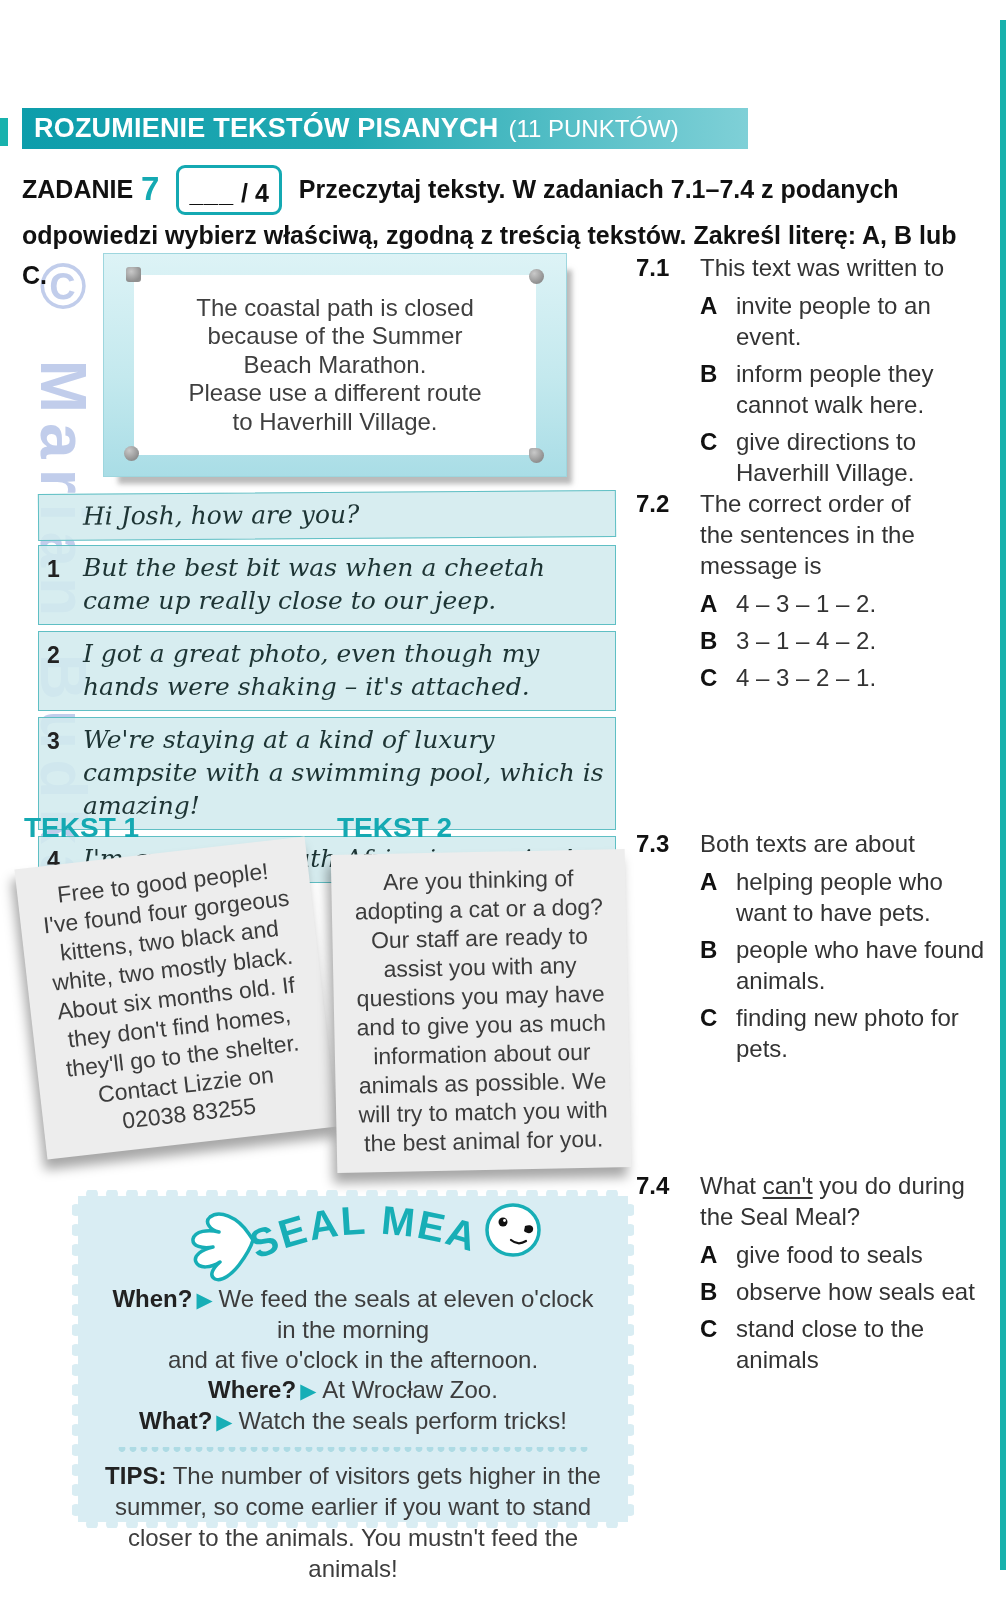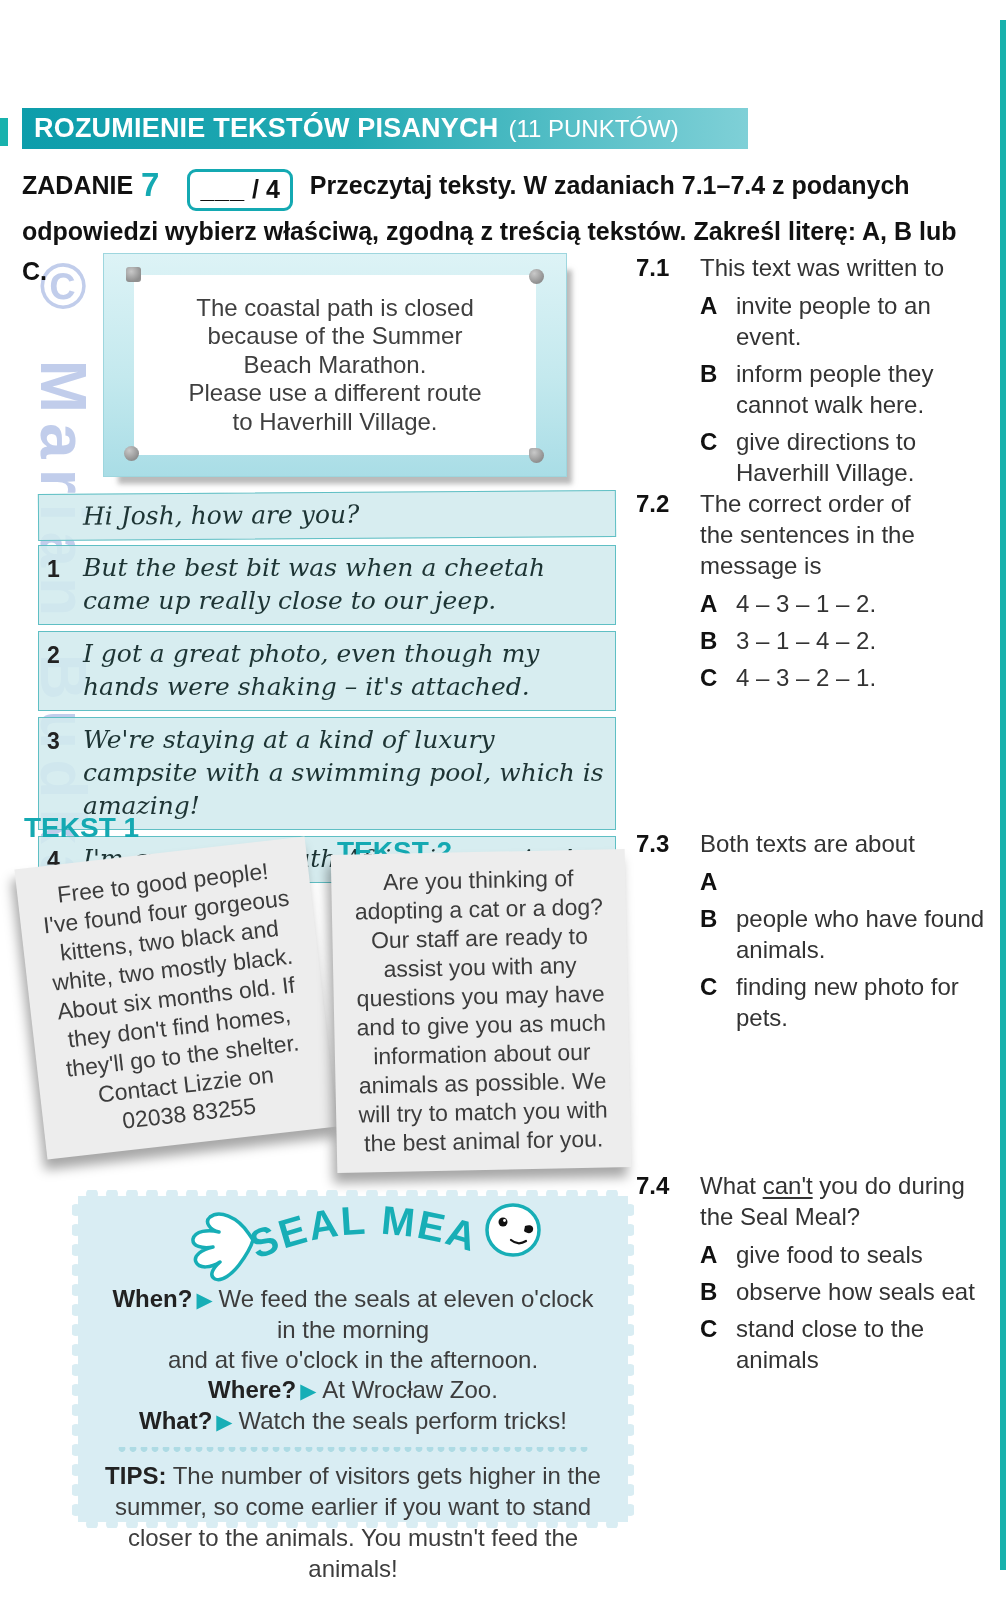--- a/index.html
+++ b/index.html
@@ -19,22 +19,22 @@
   .header-bar{position:absolute;left:22px;top:108px;width:726px;height:41px;
               background:linear-gradient(90deg,#0d9dab 0%,#22a9b2 45%,#7fd0d7 100%);
               display:flex;align-items:center;padding-left:12px;box-sizing:border-box;z-index:2;}
   .header-title{color:#fff;font-weight:bold;font-size:27px;letter-spacing:0.2px;}
   .header-points{color:#fff;font-size:24px;margin-left:10px;}
 
   
   .task{position:absolute;left:22px;top:165px;width:964px;font-size:25px;font-weight:bold;
         line-height:40px;color:#111;z-index:2;}
   .task-number{color:#14a9b2;font-size:33px;font-weight:bold;margin:0 6px 0 8px;vertical-align:-2px;}
-  .score-box{display:inline-block;border:3px solid #14a9b2;border-radius:9px;padding:0 10px 2px 10px;
-             margin:0 10px 0 15px;font-size:25px;color:#111;vertical-align:-4px;line-height:34px;}
+  .score-box{display:inline-block;border:3px solid #14a9b2;border-radius:9px;padding:8px 10px 2px 10px;
+             margin:0 10px 0 4px;font-size:25px;color:#111;vertical-align:-4px;line-height:34px;}
   .score-blank{letter-spacing:1px;}
 
   
   .sign{position:absolute;left:103px;top:253px;width:462px;height:222px;z-index:2;
         background:linear-gradient(180deg,#ddf3f6 0%,#c4e9ee 55%,#a9dde6 100%);
         border:1px solid #9ed6de;box-shadow:10px 12px 5px -5px rgba(130,130,130,0.55);}
   .sign-inner{position:absolute;left:30px;top:21px;right:30px;bottom:21px;background:#fff;
               display:flex;align-items:center;justify-content:center;text-align:center;}
   .sign-text{font-size:24px;line-height:28.5px;color:#3f3f3f;white-space:pre-line;}
   .screw{position:absolute;width:15px;height:15px;border-radius:50%;
@@ -143,21 +143,21 @@
       <span class="strip-num">3</span>
       <span class="strip-text">We're staying at a kind of luxury campsite with a swimming pool, which is amazing!</span>
     </div>
     <div class="strip">
       <span class="strip-num">4</span>
       <span class="strip-text">I'm great and South Africa is amazing!</span>
     </div>
   </div>
 
   <div class="tekst-label" style="left:24px;top:812px;">TEKST 1</div>
-  <div class="tekst-label" style="left:337px;top:836px;">TEKST 2</div>
+  <div class="tekst-label" style="left:337px;top:812px;">TEKST 2</div>
 
   <div class="note note1">
     <div class="note-text">Free to good people!
 I've found four gorgeous
 kittens, two black and
 white, two mostly black.
 About six months old. If
 they don't find homes,
 they'll go to the shelter.
 Contact Lizzie on
@@ -257,20 +257,21 @@
       </div>
     </div>
   </div>
 
   <div class="q q3">
     <div class="q-num">7.3</div>
     <div class="q-body">
       <div class="q-stem">Both texts are about</div>
       <div class="opt">
         <span class="opt-letter">A</span>
+        <span class="opt-text">helping people who want to have pets.</span>
       </div>
       <div class="opt">
         <span class="opt-letter">B</span>
         <span class="opt-text">people who have found animals.</span>
       </div>
       <div class="opt">
         <span class="opt-letter">C</span>
         <span class="opt-text">finding new photo for pets.</span>
       </div>
     </div>

